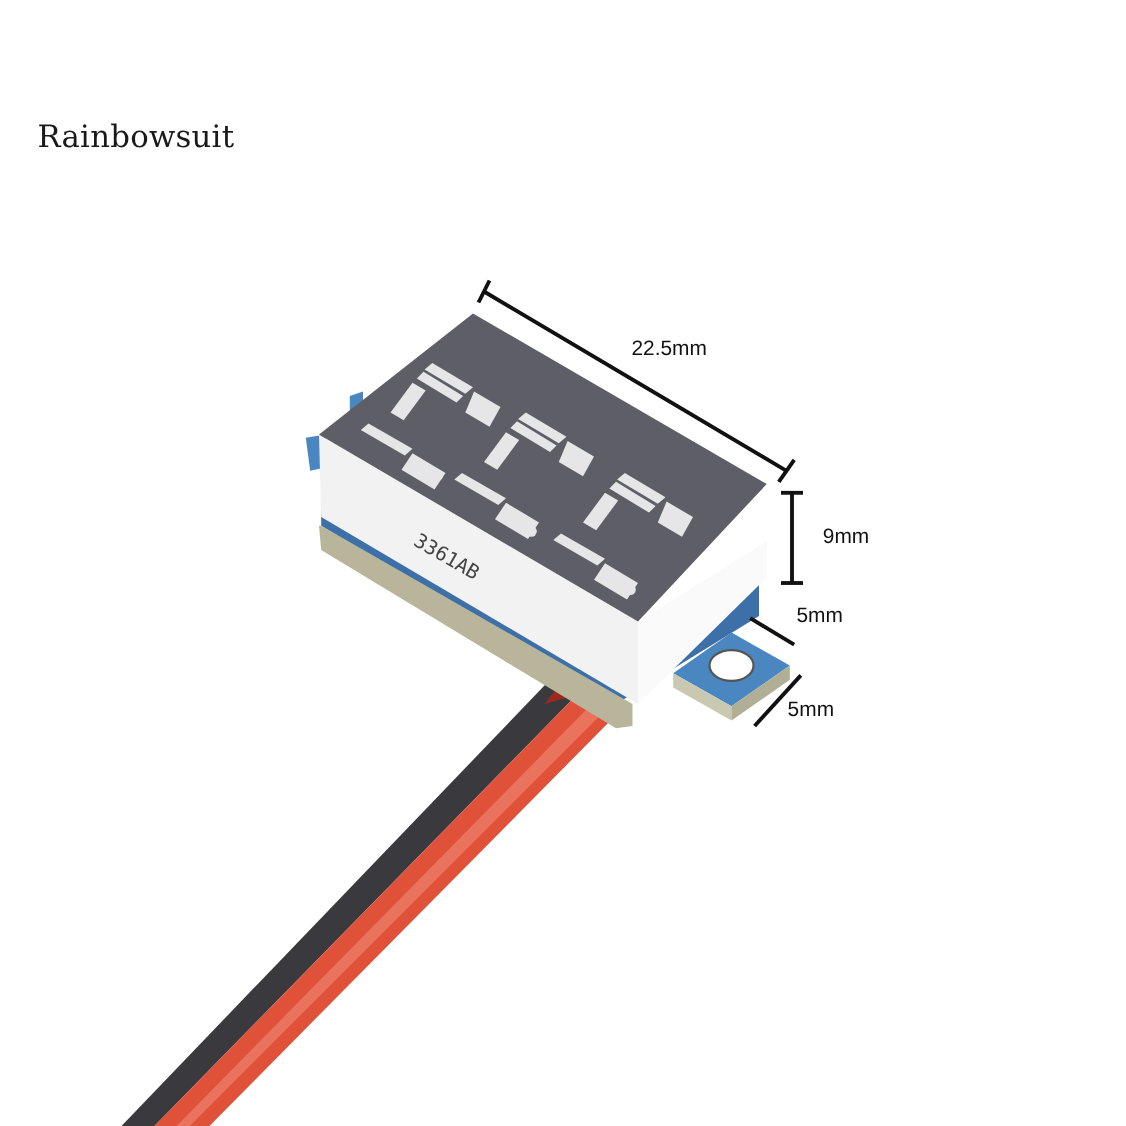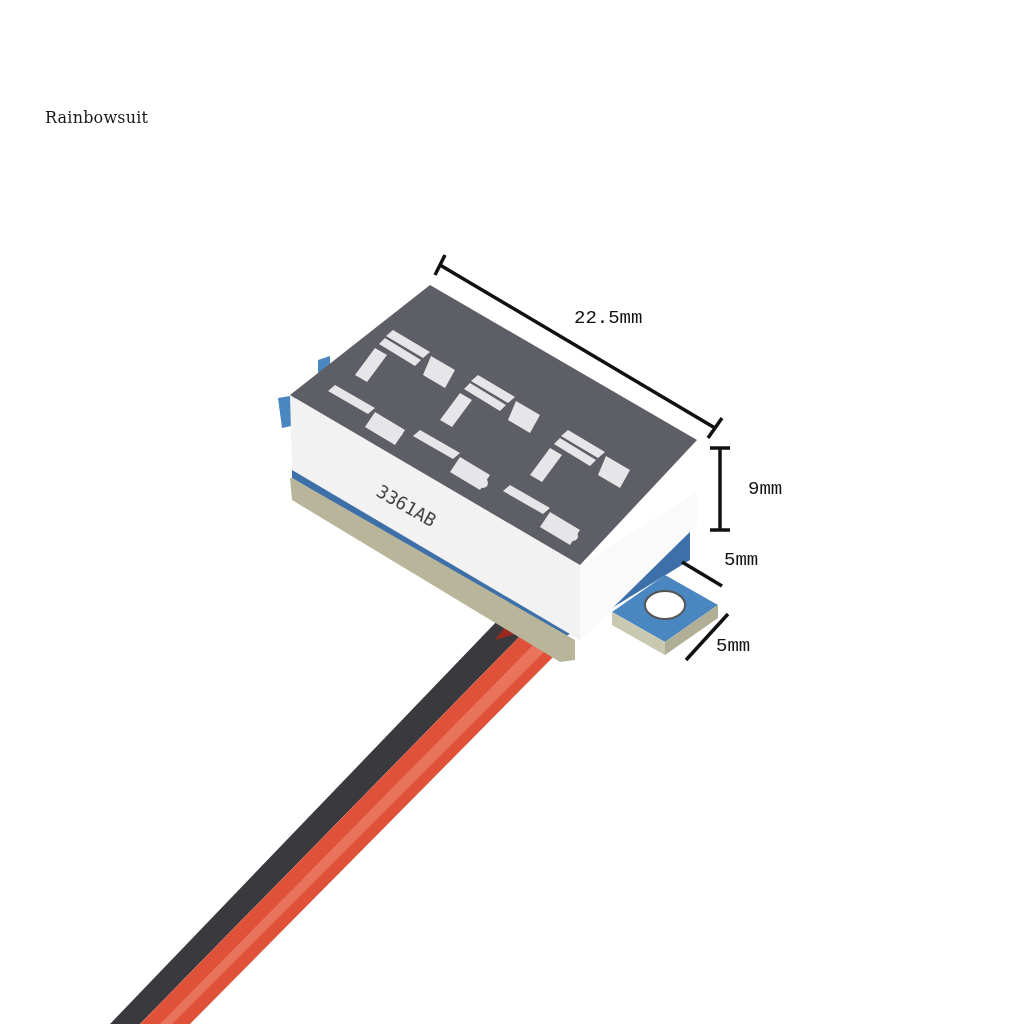--- a/index.html
+++ b/index.html
@@ -1,19 +1,19 @@
 <!DOCTYPE html>
 <html><head>
   <meta charset="utf-8">
   <style>
     html, body { margin: 0; padding: 0; background: #ffffff; }
     body { width: 1024px; height: 1024px; position: relative; overflow: hidden; font-family: "DejaVu Sans", sans-serif; }
-    .watermark { position: absolute; left: 45px; top: 108px; font-family: "DejaVu Serif", serif; font-size: 16px; color: #1a1a1a; letter-spacing: 0.2px; }
+    .watermark { position: absolute; left: 34px; top: 108px; font-family: "DejaVu Serif", serif; font-size: 28px; color: #1a1a1a; letter-spacing: 0.2px; }
     .stage { position: absolute; left: 0; top: 0; width: 1024px; height: 1024px; }
-    .dim-label { position: absolute; font-family: Liberation Mono, monospace; font-size: 19px; color: #111; }
+    .dim-label { position: absolute; font-family: Liberation Sans, sans-serif; font-size: 19px; color: #111; }
     #lbl-length { left: 574px; top: 307px; }
     #lbl-height { left: 748px; top: 478px; }
     #lbl-tab1 { left: 724px; top: 549px; }
     #lbl-tab2 { left: 716px; top: 635px; }
   </style>
 </head>
 <body>
 
 <div class="watermark">Rainbowsuit</div>
 

